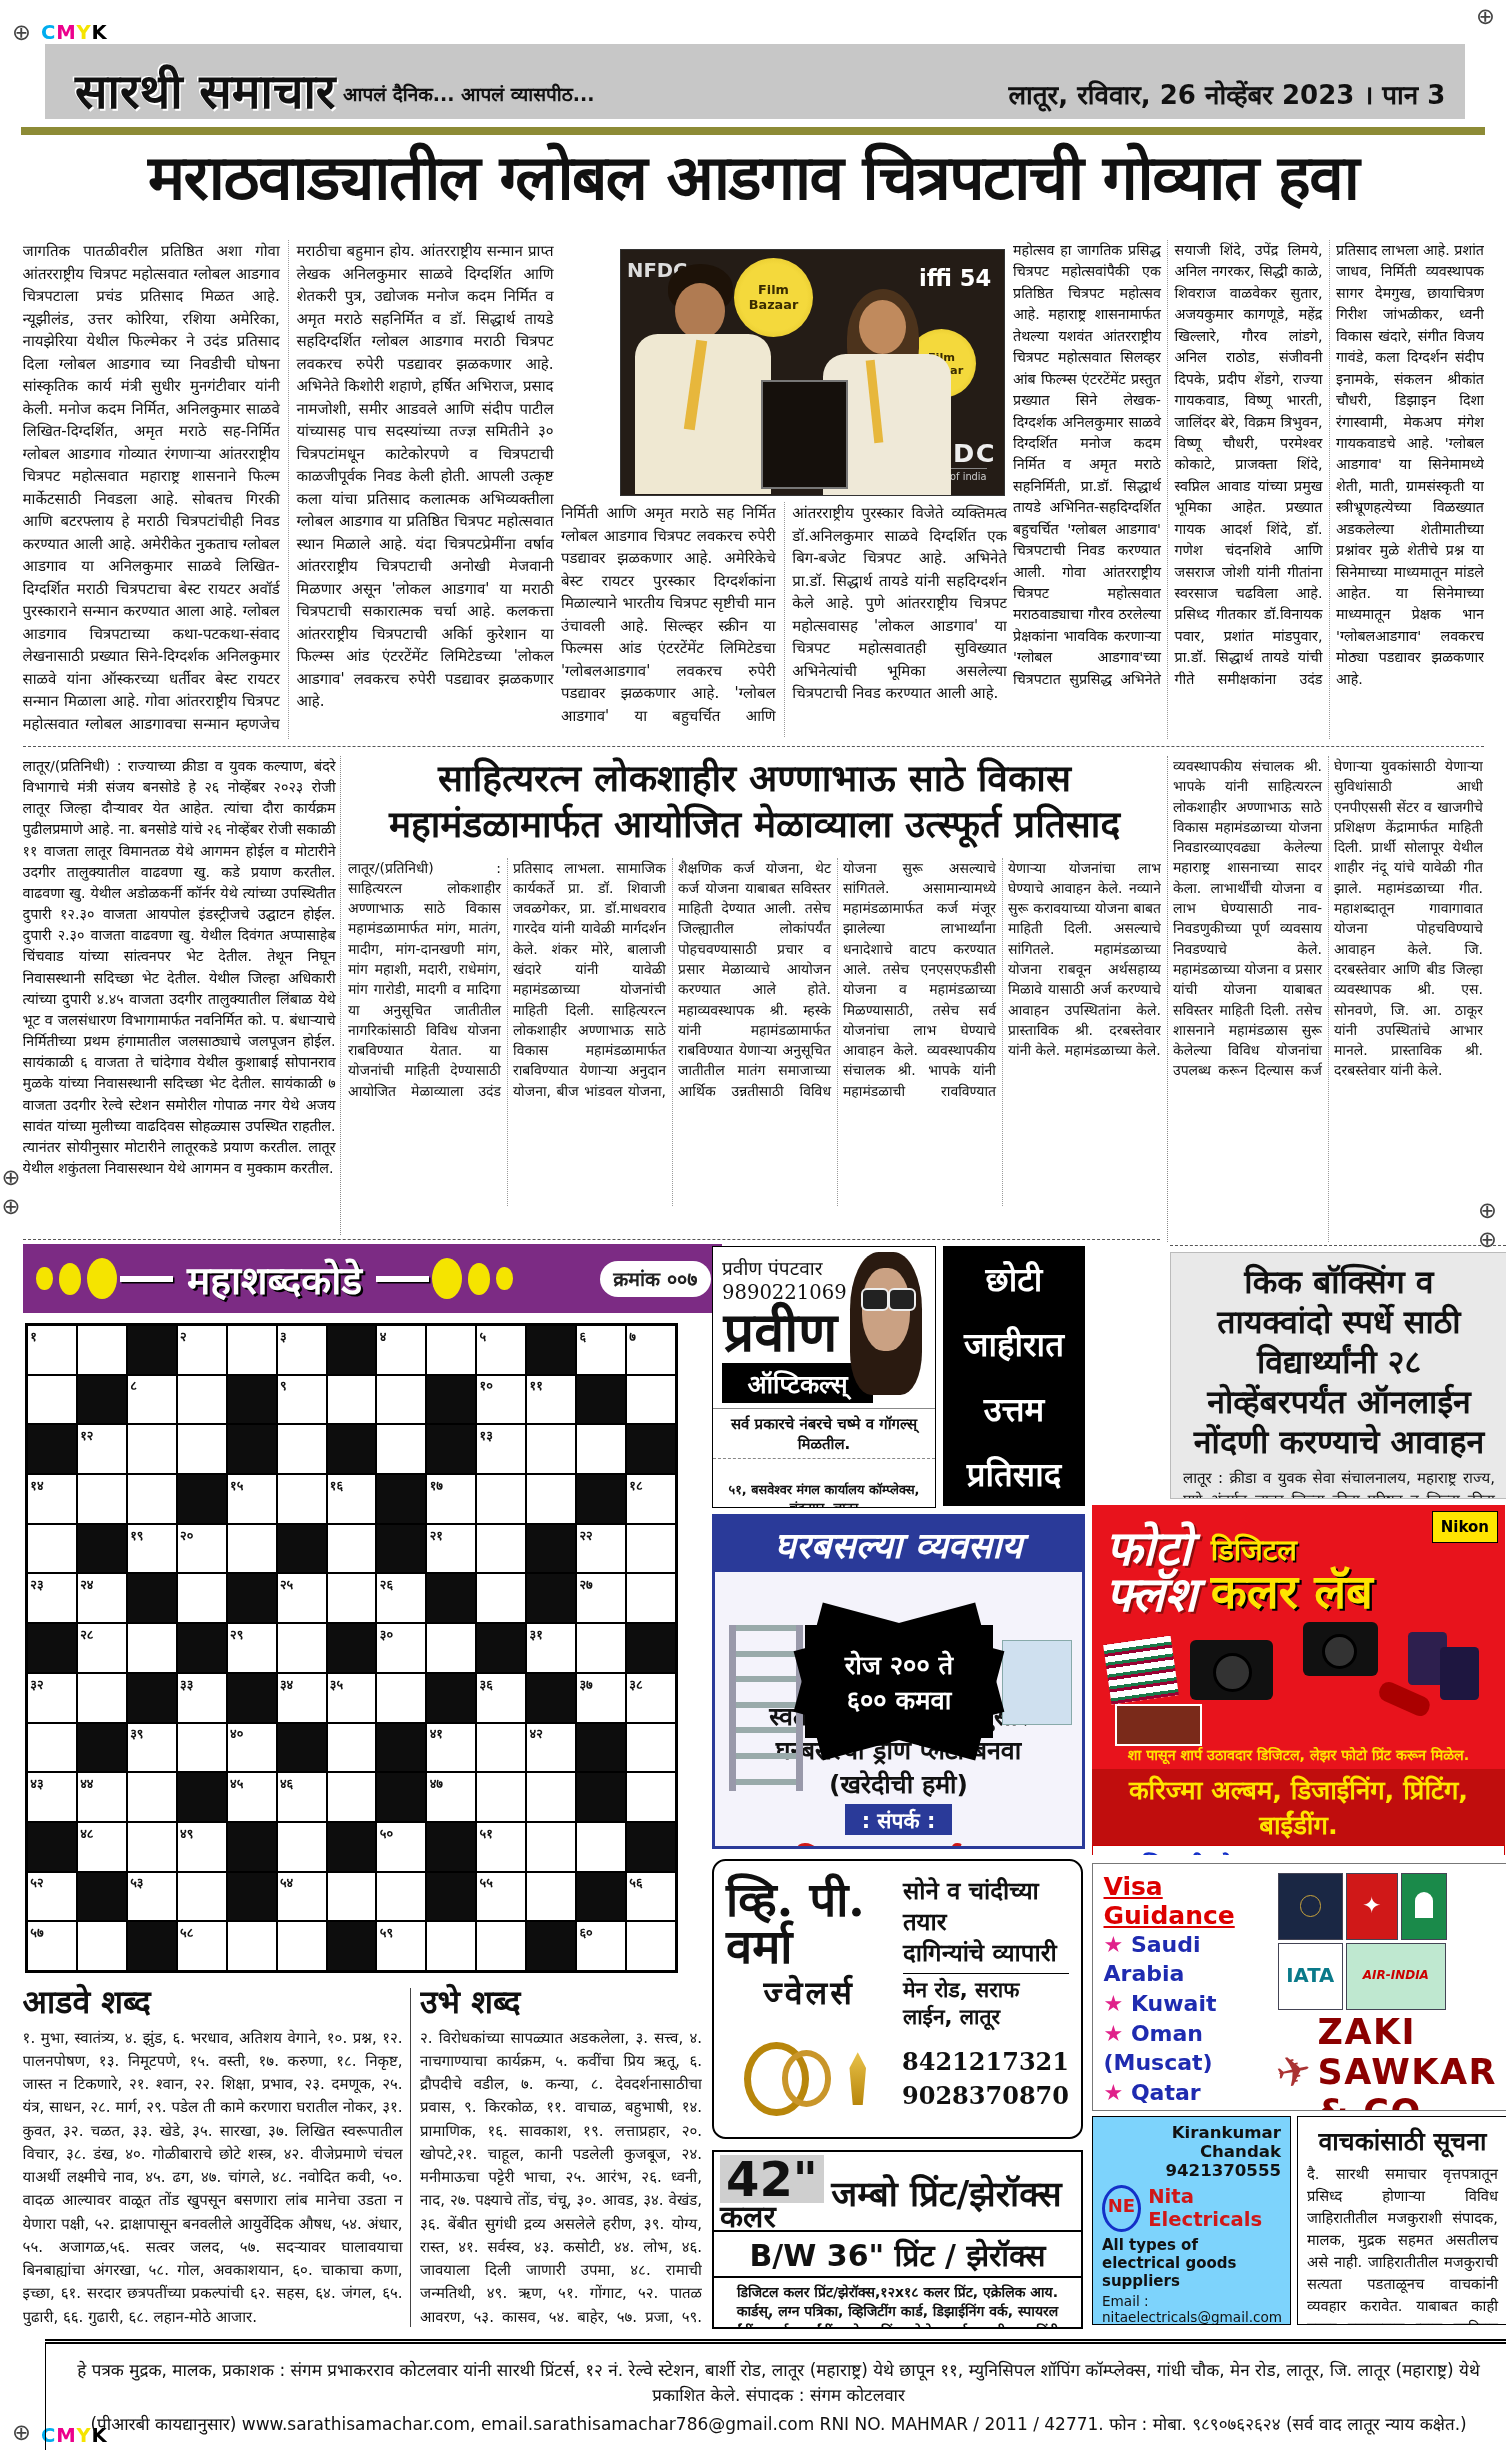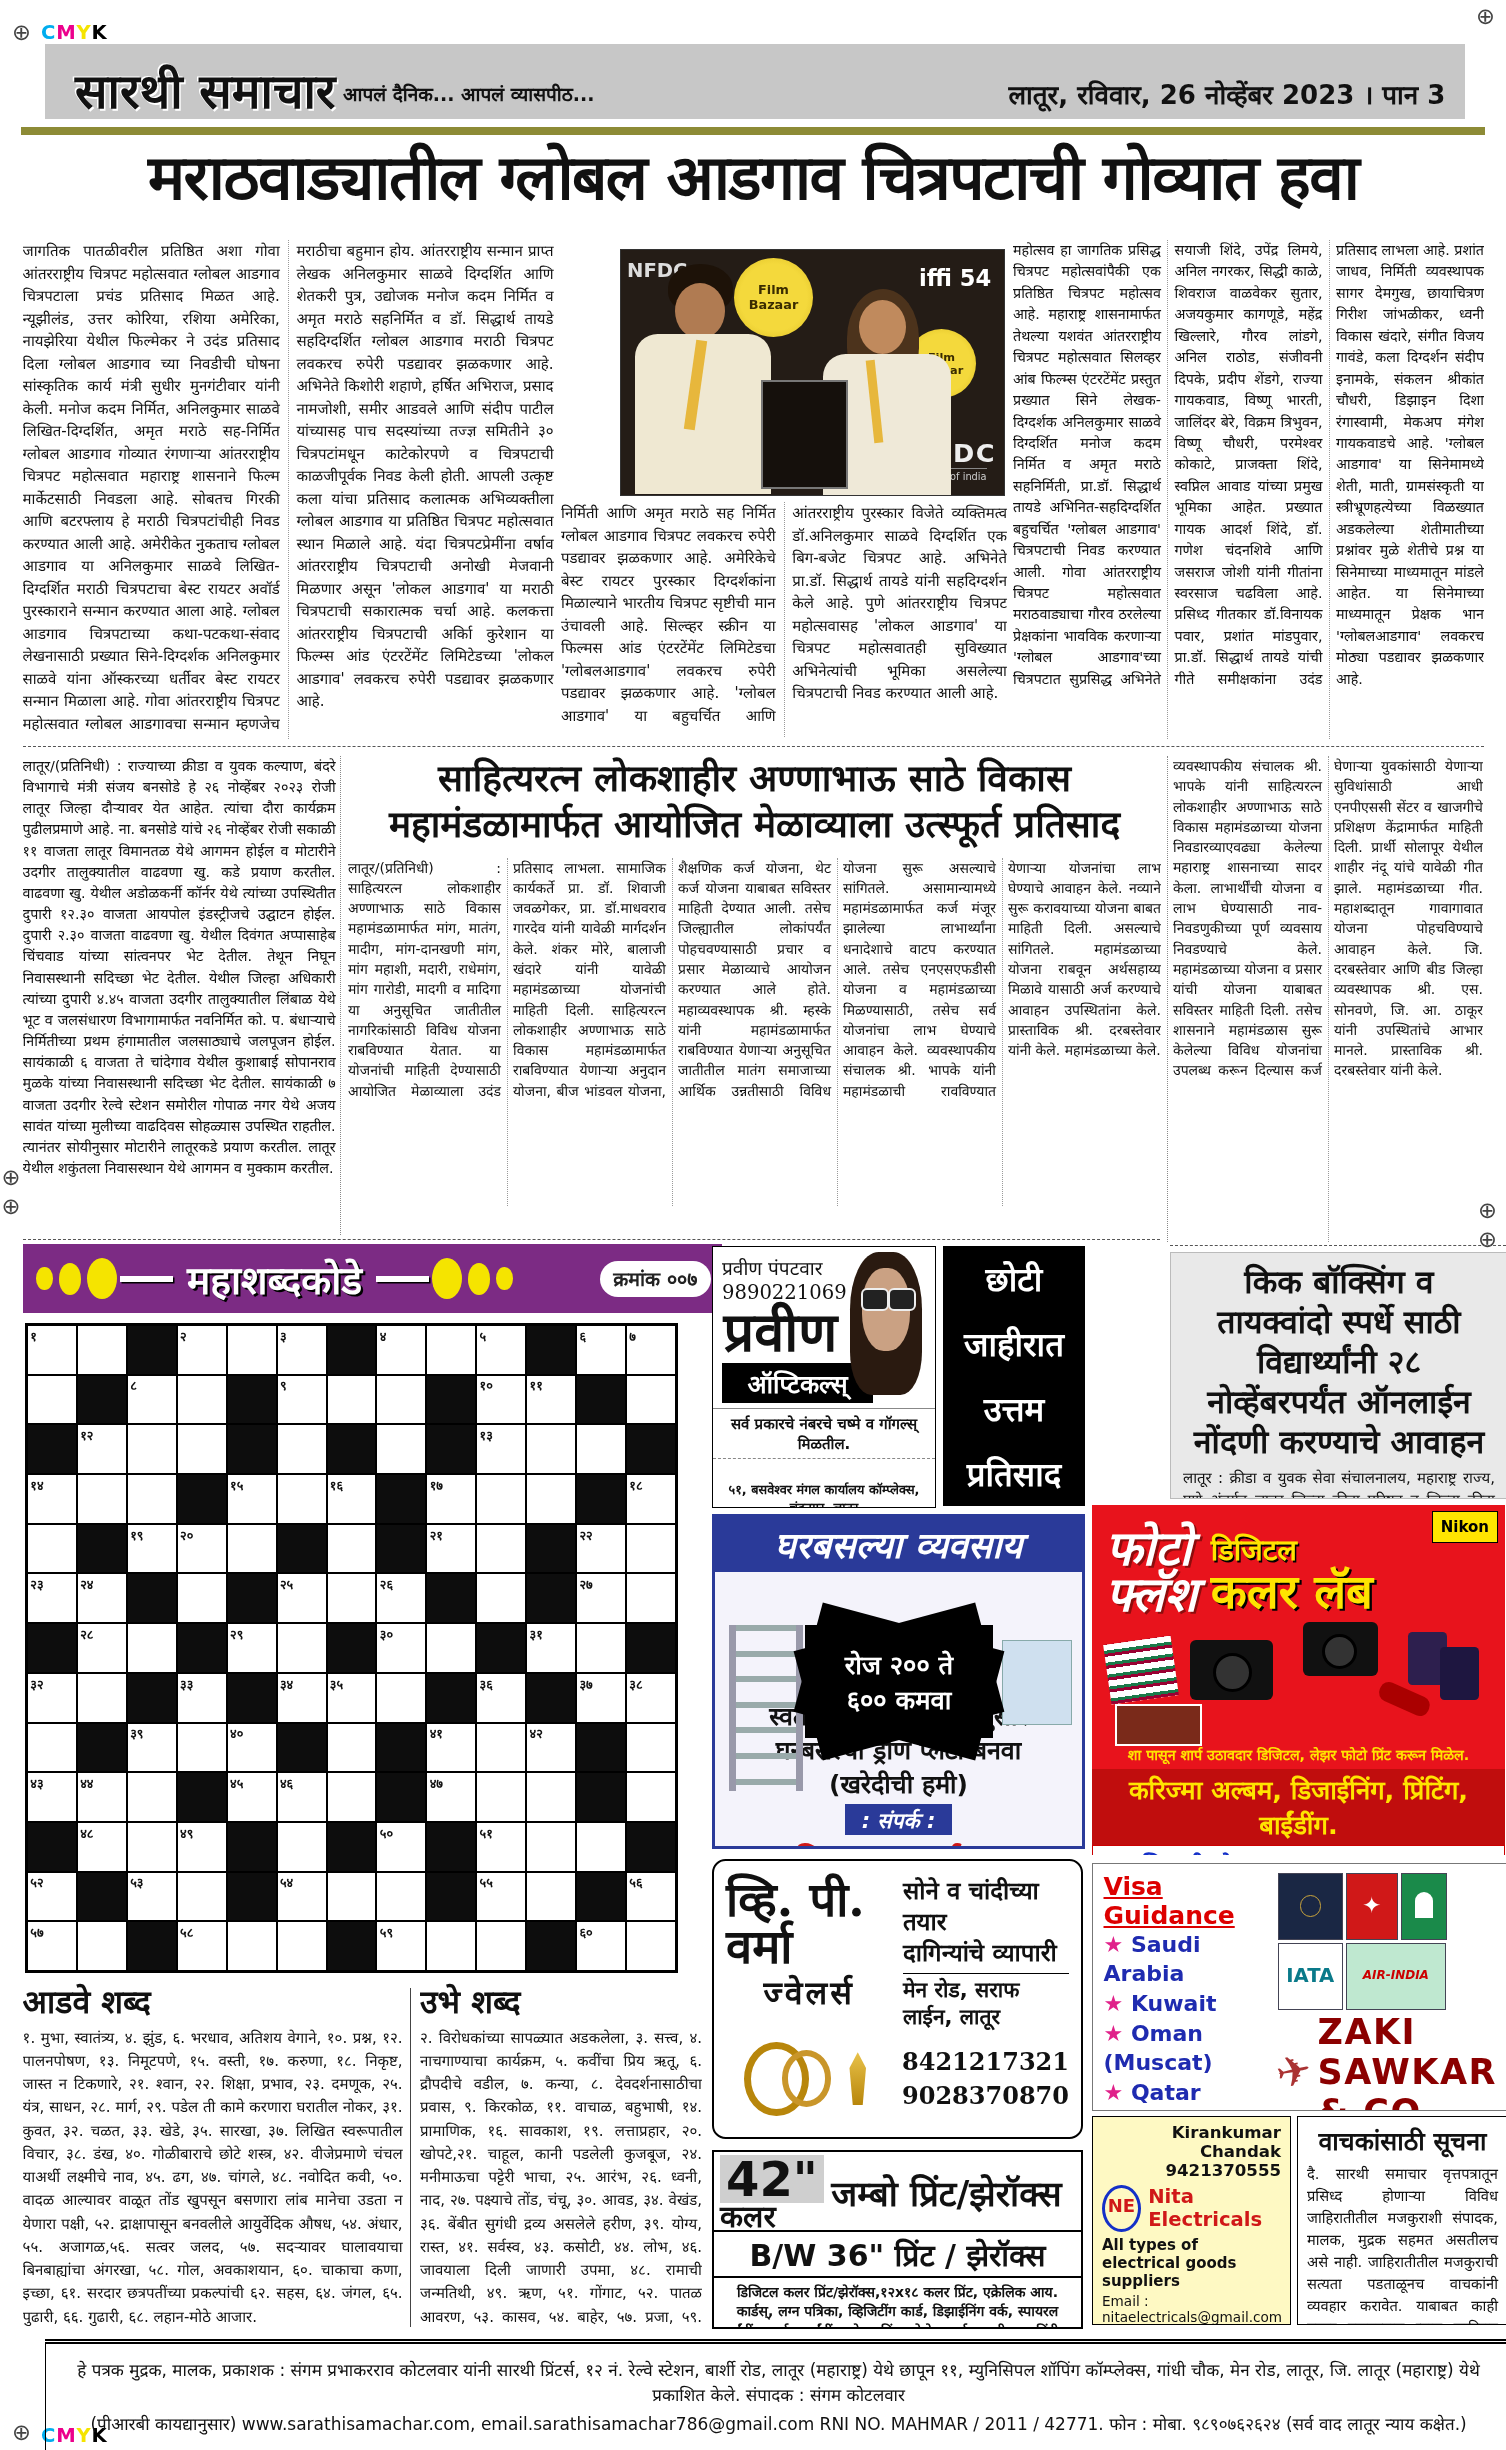--- a/index.html
+++ b/index.html
@@ -91,21 +91,21 @@
   .visa-item{font-size:22px;font-weight:bold;color:#1f2bb0;line-height:1.35;}
   .visa-item .star{color:#e0218a;}
   .zbrand{color:#8b0000;font-size:35px;font-weight:900;letter-spacing:1.5px;}
   .ztile{display:inline-block;height:65px;margin:1.5px;border:1.5px solid #445;vertical-align:top;}
   .bora{border:2.3px solid #000;background:#fff;}
   .bora .t42{background:#cfcfcf;font-size:48px;font-weight:900;padding:0 6px;display:inline-block;line-height:1;}
   .bora .tclr{font-size:30px;font-weight:900;display:block;line-height:0.9;}
   .bora .jumbo{font-size:35px;font-weight:900;}
   .bora .bw{font-size:30px;font-weight:900;border-top:2.3px solid #000;border-bottom:2.3px solid #000;padding:1.5px 0;}
   .bora .small{font-size:14px;font-weight:bold;line-height:1.4;text-align:center;padding:4.5px 6px;}
-  .nita{border:1.5px solid #000;background:#fef9c3;padding:6px 9px;}
+  .nita{border:1.5px solid #000;background:#7dd3fc;padding:6px 9px;}
   .suchana{border:1.5px solid #000;background:#fff;padding:6px 9px;}
   .suchana h3{font-size:25px;margin:0 0 6px 0;text-align:center;}
   .suchana p{font-size:14.7px;line-height:1.5;margin:0;text-align:justify;}
   .footerbox{left:45px;top:2339px;width:1420px;border-top:5.3px double #000;border-bottom:5.3px double #000;
              border-left:1.5px solid #000;border-right:1.5px solid #000;padding:10.5px 22.6px;}
   .footerbox p{margin:3px 0;font-size:17px;text-align:center;line-height:1.5;}
   h1,h2,h3,h4,p{margin:0;}
 </style>
 </head>
 <body>
@@ -537,21 +537,21 @@
         <div class="sq" style="transform:rotate(-15deg);"></div>
         <div class="txt">
             <span>रोज २०० ते</span>
             <span>६०० कमवा</span>
           </div>
       </div>
     </div>
     <div class="gbline">स्वत:च्या उत्पादन क्षमतेनुसार</div>
     <div class="gbline">घरबसल्या ड्रोण प्लेटा बनवा</div>
     <div class="gbline">(खरेदीची हमी)</div>
-    <div class="ctr" style="margin:3px 0;font-style:italic;"><span class="sampark">: संपर्क :</span></div>
+    <div class="ctr" style="margin:3px 0;"><span class="sampark">: संपर्क :</span></div>
     <div class="birud">बिरूदत्ता हाईटस्</div>
 
   </div>
 
   <div class="abs ff" style="left:1092px;top:1505px;width:413px;height:350px;">
     <div class="nikon">Nikon</div>
     <div style="display:flex;padding:21px 7.5px 0 13.6px;gap:13.6px;">
       <div class="ffbrand"><span>फोटो</span><br><span>फ्लॅश</span></div>
       <div style="padding-top:3px;">
         <div class="ffd1">डिजिटल</div>

